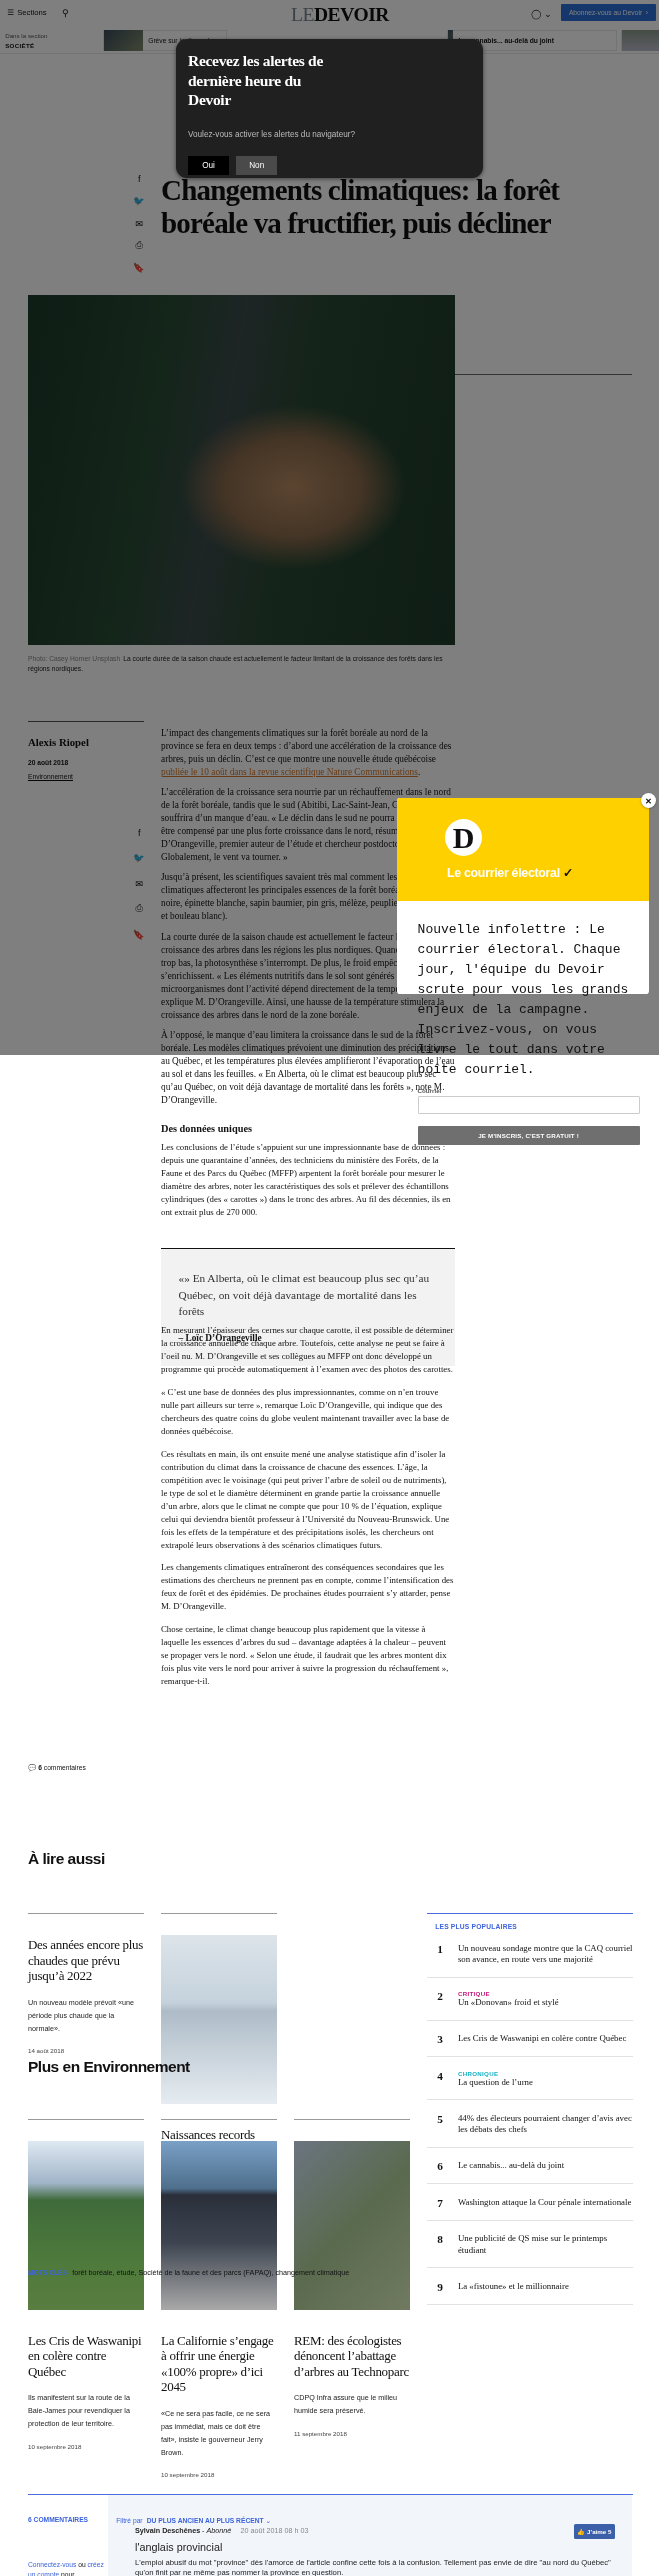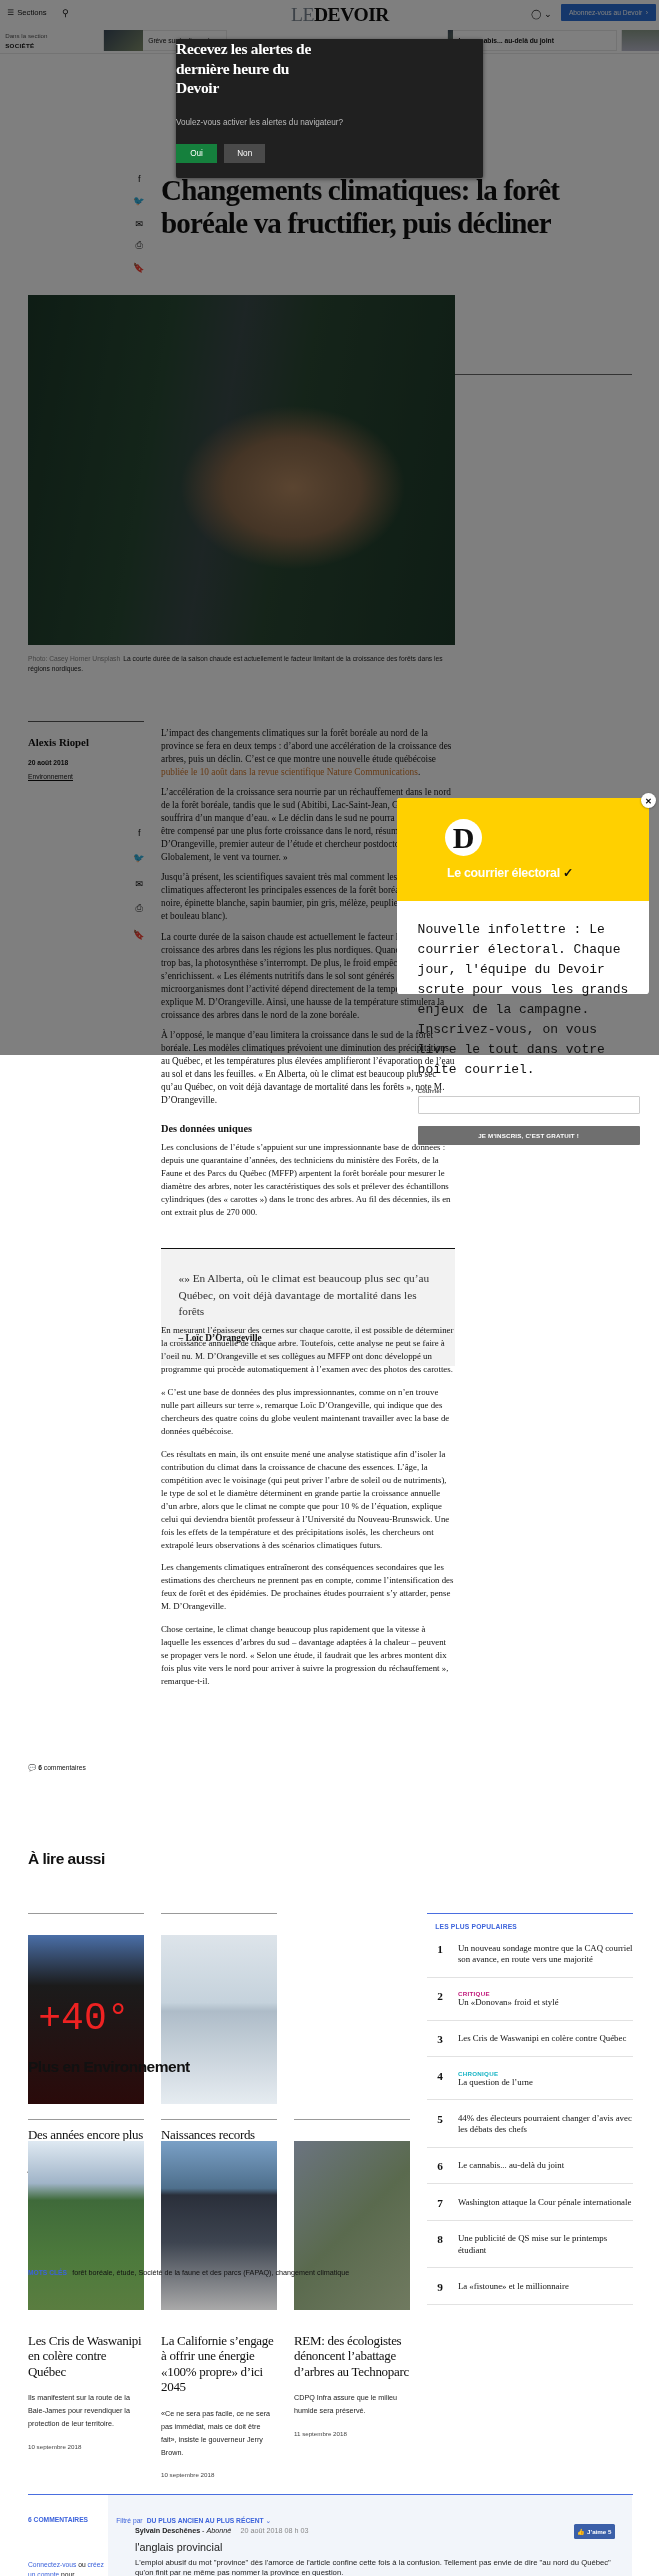--- a/index.html
+++ b/index.html
@@ -29,21 +29,21 @@
  linear-gradient(100deg,#1d3a2a 0,#284a34 30%,#3a4a4a 45%,#2a4833 60%,#1e3b2b 100%)}
 #caption{position:absolute;left:28px;top:654px;width:427px;font-size:6.7px;line-height:10.3px;color:#222}
 #caption .credit{color:#888;margin-right:3.1px}
 #byline{position:absolute;left:28px;top:721px;width:116px;border-top:1px solid #555;padding-top:14.4px}
 #byline .author{font-family:"Liberation Serif",serif;font-weight:bold;font-size:10.8px}
 #byline .date{font-size:6.7px;font-weight:bold;margin-top:10.3px}
 #byline .cat{font-size:6.7px;margin-top:7.2px;display:inline-block;border-bottom:0.5px solid #111}
 #share2{position:absolute;left:133px;top:828px;display:flex;flex-direction:column;gap:14.4px;font-size:9.3px;width:12.4px;align-items:center}
 #body{position:absolute;left:161px;top:727px;width:294px;font-family:"Liberation Serif",serif;font-size:9.3px;line-height:13px}
 #body p{margin-bottom:7.2px}
-#body .lnk{color:#d0762a;}
+#body .lnk{color:#d0762a;text-decoration:underline}
 #body h3{font-size:10.3px;margin:15.5px 0 6.2px}
 #quote{margin:29px 0 20.6px;border-top:1px solid #111;background:#f2f2f2;padding:20.6px 17.5px}
 #quote .q{font-size:11.3px;line-height:16.5px;color:#333}
 #quote .by{font-weight:bold;font-size:9.3px;margin-top:12.4px}
 #body2{position:absolute;left:161px;top:1324px;width:294px;font-family:"Liberation Serif",serif;font-size:8.8px;line-height:13px}
 #body2 p{margin-bottom:9.8px}
 #comcount{position:absolute;left:28px;top:1764px;font-size:6.7px}
 
 #popular{position:absolute;left:427px;top:1913px;width:206px;border-top:1.5px solid #4a6ee0}
 #popular .h{color:#3b62db;font-weight:bold;font-size:6.7px;letter-spacing:0.2px;padding:9.3px 8.2px 0}
@@ -72,26 +72,26 @@
 #cmain .filter b{margin-left:4.1px}
 .cm{position:absolute;left:27px;width:479px;font-size:7.7px;line-height:10.3px;color:#222}
 .cm .meta{font-size:7.2px;display:flex;gap:9.3px;align-items:center}
 .cm .meta .nm{font-weight:bold}
 .cm .meta .tm{color:#888}
 .like{position:absolute;top:-2.1px;background:#3b5fa8;color:#fff;font-size:6.2px;font-weight:bold;padding:2.6px 3.1px;border-radius:1.5px}
 .cm .ttl{font-size:10.8px;margin:6.2px 0 5.2px}
 .cm p{margin-bottom:10.3px}
 
 #dim{position:absolute;left:0;top:0;width:659px;height:1055px;background:rgba(0,0,0,.5)}
-#alert{position:absolute;left:176px;top:39px;width:307px;height:139px;background:#202020;border-radius:2px;box-shadow:0 1px 4.1px rgba(0,0,0,.5);padding:0}
+#alert{position:absolute;left:176px;top:39px;width:307px;height:139px;background:#202020;border-radius:11px;box-shadow:0 1px 4.1px rgba(0,0,0,.5);padding:12px}
 #alert h2{font-family:"Liberation Serif",serif;color:#fff;font-size:15.5px;line-height:19.6px;width:155px;letter-spacing:-0.3px}
 #alert .q{color:#bbb;font-size:8.2px;margin-top:20.6px}
 #alert .btns{margin-top:16.5px;display:flex;gap:7.2px}
 #alert button{border:none;color:#fff;font-size:8.2px;padding:5.2px 0;width:41px;font-family:"Liberation Sans",sans-serif}
-#alert .yes{background:#15803d}
+#alert .yes{background:#000000}
 #alert .no{background:#4a4a4a}
 #nl{position:absolute;left:397px;top:798px;width:252px;height:196px;background:#fff;border-radius:3.1px;overflow:visible}
 #nl .top{height:103px;background:#ffd000;border-radius:3.1px 3.1px 0 0;position:relative}
 #nl .dlogo{position:absolute;left:48px;top:21px;width:37px;height:37px;border-radius:50%;background:#fff;font-family:"Liberation Serif",serif;font-size:30px;font-weight:bold;display:flex;align-items:center;justify-content:center}
 #nl .ttl{position:absolute;left:50px;top:67px;color:#fff;font-weight:bold;font-size:12.4px;letter-spacing:-0.3px}
 #nl .ttl .ck{color:#111}
 #nl .close{position:absolute;right:-7.2px;top:-5.2px;width:15.5px;height:15.5px;border-radius:50%;background:#fff;box-shadow:0 0.5px 2.1px rgba(0,0,0,.4);display:flex;align-items:center;justify-content:center;font-size:8.2px;font-weight:bold}
 #nl .desc{padding:18.5px 20.6px 0;font-family:Liberation Mono, monospace;font-size:13px;line-height:20px}
 #nl label{display:block;padding:7.2px 20.6px 2.1px;font-size:6.2px;color:#555;font-weight:bold}
 #nl input{margin:0 20.6px;width:222px;height:18px;border:1px solid #ccc;border-radius:1px}
@@ -171,23 +171,20 @@
   <p>« C’est une base de données des plus impressionnantes, comme on n’en trouve nulle part ailleurs sur terre », remarque Loïc D’Orangeville, qui indique que des chercheurs des quatre coins du globe veulent maintenant travailler avec la base de données québécoise.</p>
   <p>Ces résultats en main, ils ont ensuite mené une analyse statistique afin d’isoler la contribution du climat dans la croissance de chacune des essences. L’âge, la compétition avec le voisinage (qui peut priver l’arbre de soleil ou de nutriments), le type de sol et le diamètre déterminent en grande partie la croissance annuelle d’un arbre, alors que le climat ne compte que pour 10 % de l’équation, explique celui qui deviendra bientôt professeur à l’Université du Nouveau-Brunswick. Une fois les effets de la température et des précipitations isolés, les chercheurs ont extrapolé leurs observations à des scénarios climatiques futurs.</p>
   <p>Les changements climatiques entraîneront des conséquences secondaires que les estimations des chercheurs ne prennent pas en compte, comme l’intensification des feux de forêt et des épidémies. De prochaines études pourraient s’y attarder, pense M. D’Orangeville.</p>
   <p>Chose certaine, le climat change beaucoup plus rapidement que la vitesse à laquelle les essences d’arbres du sud – davantage adaptées à la chaleur – peuvent se propager vers le nord. « Selon une étude, il faudrait que les arbres montent dix fois plus vite vers le nord pour arriver à suivre la progression du réchauffement », remarque-t-il.</p>
 </div>
 <a id="comcount"><span>💬</span> <b>6</b> <span>commentaires</span></a>
 
 <div class="sh" style="top:1850px">À lire aussi</div>
 <a class="card" style="left:28px;top:1913px">
   <div class="bar"></div>
-  <div class="img" style="background:linear-gradient(#4a6fa8,#1b1b1b 30%,#2a0a0a);position:relative">
-      <span style="position:absolute;left:10.3px;top:62px;color:#e22;font-size:38px;font-family:'Liberation Mono',monospace">+40°</span>
-    </div>
   <div class="t">Des années encore plus chaudes que prévu jusqu’à 2022</div>
   <div class="d">Un nouveau modèle prévoit «une période plus chaude que la normale».</div>
   <div class="dt">14 août 2018</div>
 </a>
 <a class="card" style="left:161px;top:1913px">
   <div class="bar"></div>
   <div class="img" style="background:linear-gradient(#dde4ea,#c5d2dc 40%,#aebcc8 45%,#e6ecf1)"></div>
   <div class="t">Naissances records pour les rorquals bleus du Saint-Laurent</div>
   <div class="d">La situation soulève plusieurs questions chez les experts.</div>
   <div class="dt">20 août 2018</div>

